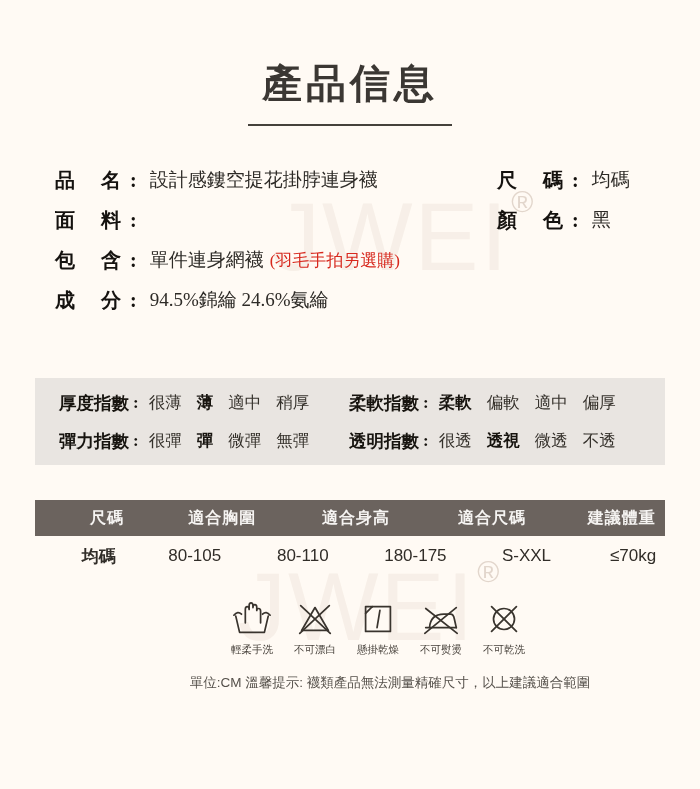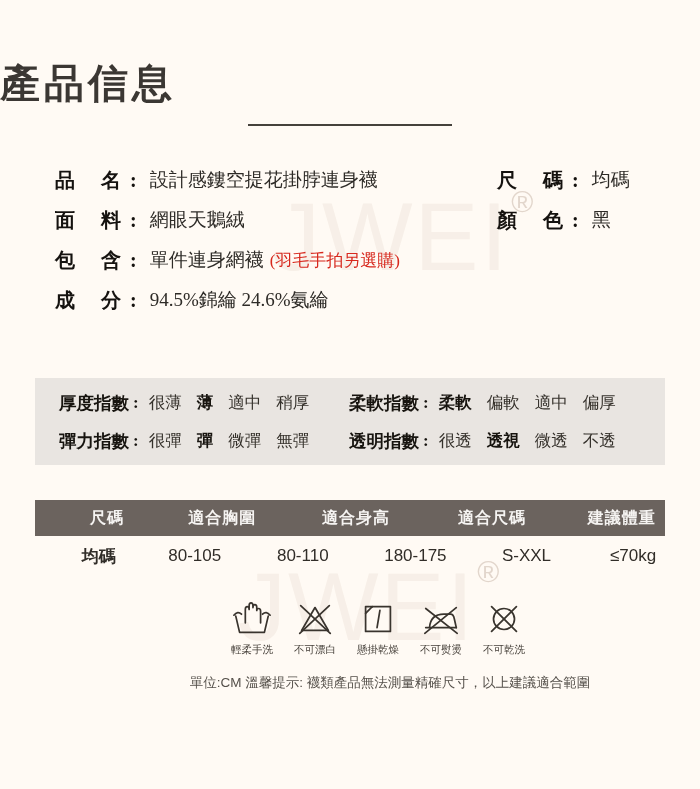--- a/index.html
+++ b/index.html
@@ -8,21 +8,21 @@
 
   
   .watermark{position:absolute;font-family:"Liberation Sans","DejaVu Sans",sans-serif;
     font-size:96px;font-weight:400;letter-spacing:2px;color:rgba(166,138,116,0.09);
     white-space:nowrap;pointer-events:none;text-align:center;}
   .watermark sup{font-size:30px;color:rgba(150,122,100,0.28);vertical-align:58px;margin-left:2px;}
   .wm-top{left:272px;top:182px;}
   .wm-bottom{left:238px;top:552px;}
 
   
-  .title-wrap{position:absolute;top:56px;left:0;width:700px;text-align:left;}
+  .title-wrap{position:absolute;top:56px;left:0;width:700px;text-align:center;}
   .title{font-size:40px;font-weight:bold;color:#3b3733;letter-spacing:4px;}
   .title-underline{width:204px;height:2px;background:#45413b;margin:13px auto 0;}
 
   
   .info-col{position:absolute;top:160px;}
   .info-left{left:55px;}
   .info-right{left:497px;}
   .info-row{height:40px;display:flex;align-items:center;}
   .info-label{display:inline-block;width:66px;font-size:20px;font-weight:bold;color:#15120f;
     text-align:justify;text-align-last:justify;}
@@ -82,21 +82,20 @@
 
   <div class="info-col info-left">
     <div class="info-row">
       <span class="info-label">品 名</span>
       <span class="info-colon">:</span>
       <span class="info-value">設計感鏤空提花掛脖連身襪</span>
     </div>
     <div class="info-row">
       <span class="info-label">面 料</span>
       <span class="info-colon">:</span>
-      <span class="info-value">網眼天鵝絨</span>
     </div>
     <div class="info-row">
       <span class="info-label">包 含</span>
       <span class="info-colon">:</span>
       <span class="info-value">單件連身網襪</span>
       <span class="info-value-red" style="color: rgb(215, 40, 29);">(羽毛手拍另選購)</span>
     </div>
     <div class="info-row">
       <span class="info-label">成 分</span>
       <span class="info-colon">:</span>

